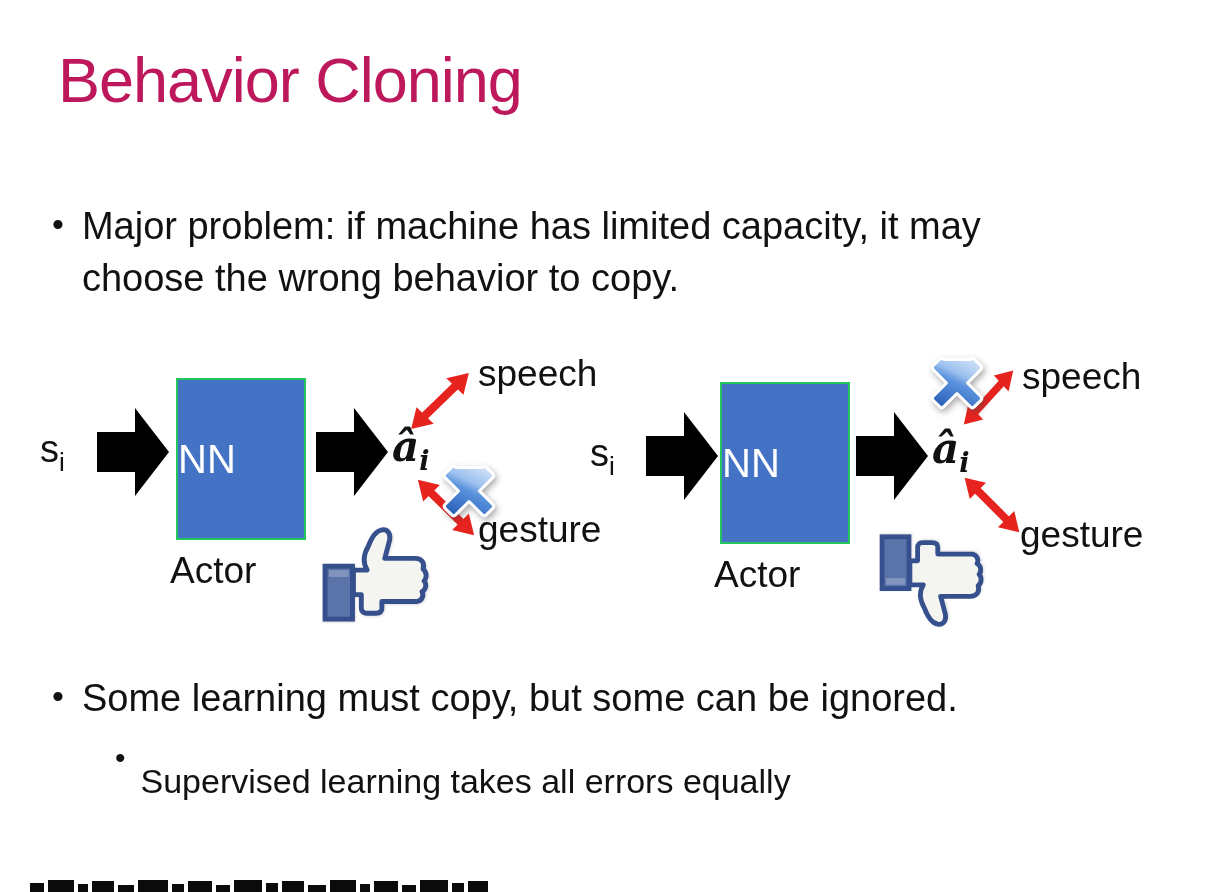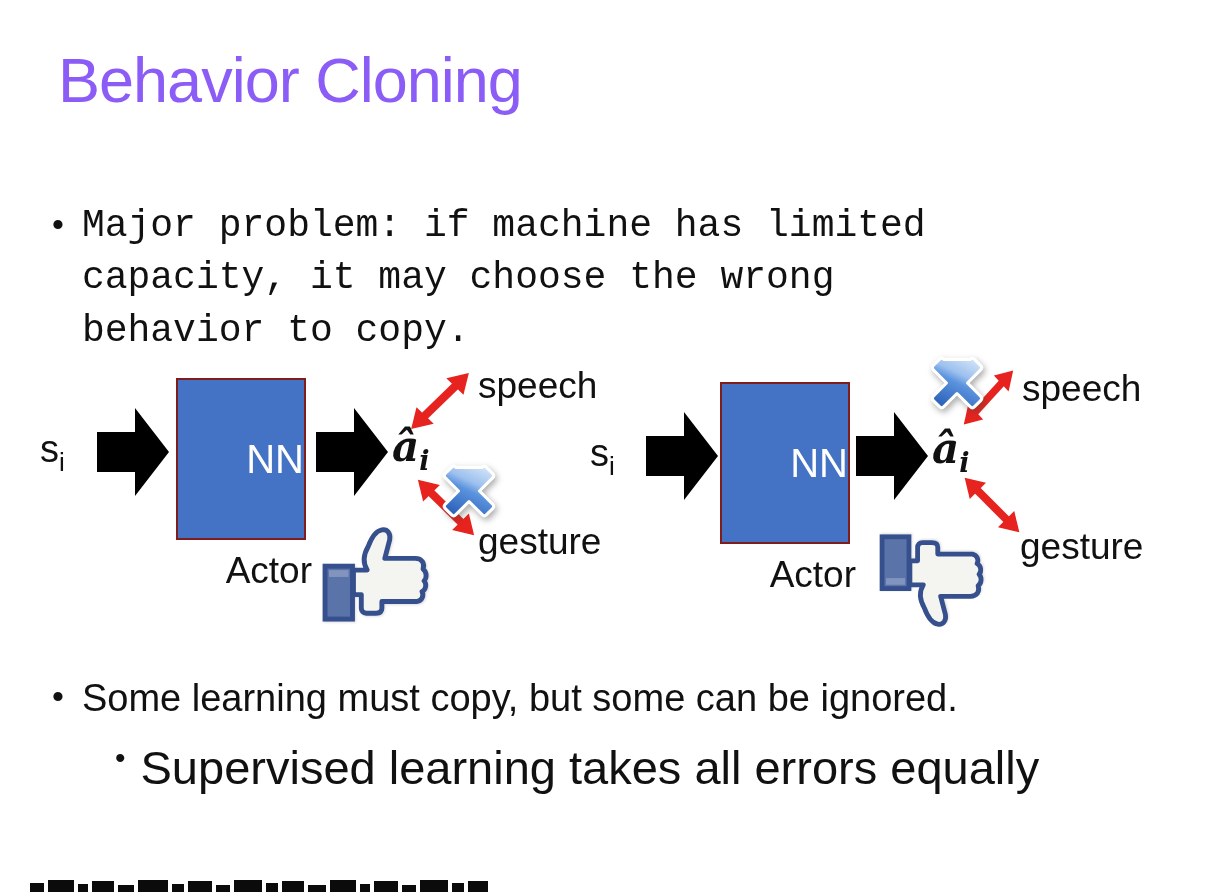--- a/index.html
+++ b/index.html
@@ -11,58 +11,58 @@
     font-family:"Liberation Sans",sans-serif;
     color:#111111;
     margin:0 auto;
   }
   .abs{position:absolute;}
   .title{
     left:58px;top:44px;
     font-size:63px;
     font-weight:300;
     letter-spacing:-1px;
-    color:#8b5cf6;
+    color:#be185d;
     white-space:nowrap;
   }
   .bullet-row{display:flex;align-items:flex-start;}
   .bullet-glyph{
     font-size:34px;line-height:1.45;
     padding-right:18px;
   }
   .bullet-text{
     font-size:38px;line-height:1.38;
   }
   .b1{left:52px;top:200px;width:1010px;}
-  .b1 .bullet-text{width:900px;font-family:Liberation Mono, monospace;}
+  .b1 .bullet-text{width:900px;}
   .b2{left:52px;top:672px;width:1120px;}
   .b3{left:115px;top:736px;}
   .b3 .bullet-glyph{font-size:30px;padding-right:15px;}
-  .b3 .bullet-text{font-size:47px;}
+  .b3 .bullet-text{font-size:34px;margin-top:22px;}
 
   
   .nn-box{
     background:#4472C4;
-    border:2px solid #7f1d1d;
-    display:flex;align-items:center;justify-content:flex-end;
+    border:2px solid #22c55e;
+    display:flex;align-items:center;justify-content:flex-start;
     box-sizing:border-box;
   }
   .nn-label{color:#ffffff;font-size:40px;}
   .io-label{font-size:38px;white-space:nowrap;text-align:center;}
   .io-label sub{font-size:26px;}
   .math-label{
     font-family:"DejaVu Serif",serif;
     font-style:italic;
     font-size:42px;
     white-space:nowrap;
     font-weight:bold;
   }
   .math-label sub{font-size:27px;}
-  .actor-label{font-size:37px;text-align:right;}
-  .branch-label{font-size:37px;white-space:nowrap;margin-top:12px;}
+  .actor-label{font-size:37px;text-align:left;}
+  .branch-label{font-size:37px;white-space:nowrap;}
   svg{display:block;}
   .flipv{transform:scaleY(-1);}
   .cross{filter:drop-shadow(2px 3px 3px rgba(70,70,70,.45));}
   .thumb{filter:drop-shadow(1px 1px 1px rgba(120,120,120,.25));}
 </style>
 </head>
 <body>
 
 <svg width="0" height="0" style="position:absolute" aria-hidden="true">
   <defs>

